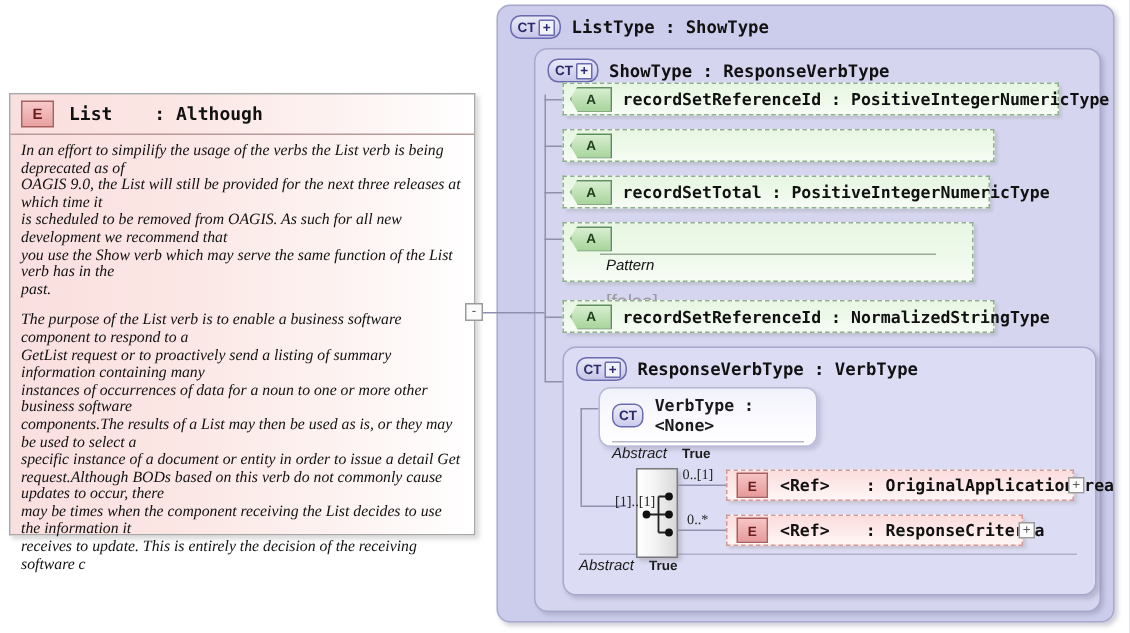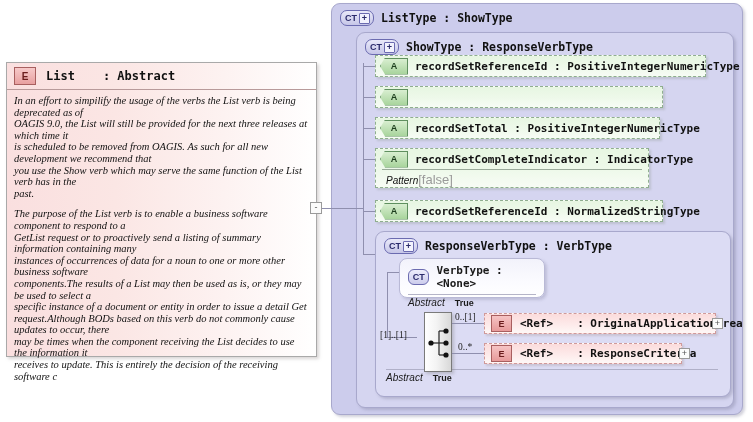--- a/index.html
+++ b/index.html
@@ -59,22 +59,22 @@
     font-size:9px;font-weight:bold;color:#1d3d1d;
     font-family:"Liberation Sans",sans-serif;
   }
   .attr .lbl{
     font-family:"DejaVu Sans Mono", monospace;
     font-size:11px;font-weight:bold;color:#111;white-space:nowrap;
   }
   .attr.hasfacet{flex-direction:column;align-items:stretch;padding-left:0;}
   .attr .toprow{display:flex;align-items:center;padding-left:4px;height:22px;}
   .attr .facet{
-    border-top:1px solid #9aaa9a;margin:0 6px;padding:2px 0 0 4px;
-    display:flex;align-items:baseline;height:15px;
+    border-top:1px solid #9aaa9a;margin:0 24px;padding:2px 0 0 4px;
+    display:flex;align-items:baseline;gap:10px;height:15px;flex-direction:column;
   }
   .attr .facet .fname{font-style:italic;font-size:10px;color:#111;}
   .attr .facet .fval{font-size:13px;color:#9a9a9a;}
 
   
   .elem{
     position:absolute;box-sizing:border-box;
     border:1px dashed #d09a9a;
     background:linear-gradient(180deg,#fbdcdc 0%,#fdeaea 55%,#fef7f6 100%);
     box-shadow:2px 2px 2px rgba(160,140,140,.30);
@@ -224,21 +224,20 @@
 </div>
 
 <div class="attr" style="left:375px;top:117px;width:285px;height:22px;">
   <span class="oct">A</span>
   <span class="lbl">recordSetTotal : PositiveIntegerNumericType</span>
 </div>
 
 <div class="attr hasfacet" style="left:375px;top:148px;width:274px;height:40px;">
   <div class="toprow">
     <span class="oct">A</span>
-    <span class="lbl">recordSetCompleteIndicator : IndicatorType</span>
   </div>
   <div class="facet">
     <span class="fname">Pattern</span>
     <span class="fval">[false]</span>
   </div>
 </div>
 
 <div class="attr" style="left:375px;top:200px;width:288px;height:22px;">
   <span class="oct">A</span>
   <span class="lbl">recordSetReferenceId : NormalizedStringType</span>
@@ -280,21 +279,21 @@
     <line x1="14" y1="18" x2="14" y2="42" stroke="#222" stroke-width="1.2"></line>
     <line x1="14" y1="18" x2="19" y2="18" stroke="#222" stroke-width="1.2"></line>
     <line x1="14" y1="30" x2="19" y2="30" stroke="#222" stroke-width="1.2"></line>
     <line x1="14" y1="42" x2="19" y2="42" stroke="#222" stroke-width="1.2"></line>
     <circle cx="6" cy="30" r="2.6" fill="#111"></circle>
     <circle cx="21" cy="18" r="2.6" fill="#111"></circle>
     <circle cx="21" cy="30" r="2.6" fill="#111"></circle>
     <circle cx="21" cy="42" r="2.6" fill="#111"></circle>
   </svg>
 </div>
-<div class="card" style="left:380px;top:330px;">[1]..[1]</div>
+<div class="card" style="left:410px;top:330px;">[1]..[1]</div>
 
 <div class="line h" style="left:452px;top:323px;width:32px;"></div>
 <div class="line h" style="left:452px;top:353px;width:32px;"></div>
 
 <div class="card" style="left:455px;top:312px;">0..[1]</div>
 <div class="card" style="left:458px;top:342px;">0..*</div>
 
 <div class="elem" style="left:484px;top:313px;width:232px;height:21px;">
   <span class="ebadge">E</span>
   <span class="lbl">&lt;Ref&gt;</span>
@@ -306,21 +305,21 @@
   <span class="ebadge">E</span>
   <span class="lbl">&lt;Ref&gt;</span>
   <span class="lbl" style="margin-left:24px;">: ResponseCriteria</span>
 </div>
 <div class="expander" style="left:679px;top:348px;">+</div>
 
 <div class="docbox" style="left:6px;top:62px;width:311px;height:295px;">
   <div class="dochdr">
     <span class="ebadge2">E</span>
     <span class="t1">List</span>
-    <span class="t2">: Abstract</span>
+    <span class="t2">: Although</span>
   </div>
   <div class="docbody">
     <p class="docpara">In an effort to simpilify the usage of the verbs the List verb is being deprecated as of
 OAGIS 9.0, the List will still be provided for the next three releases at which time it
 is scheduled to be removed from OAGIS. As such for all new development we recommend that
 you use the Show verb which may serve the same function of the List verb has in the
 past.</p>
     <p class="docpara">The purpose of the List verb is to enable a business software component to respond to a
 GetList request or to proactively send a listing of summary information containing many
 instances of occurrences of data for a noun to one or more other business software

